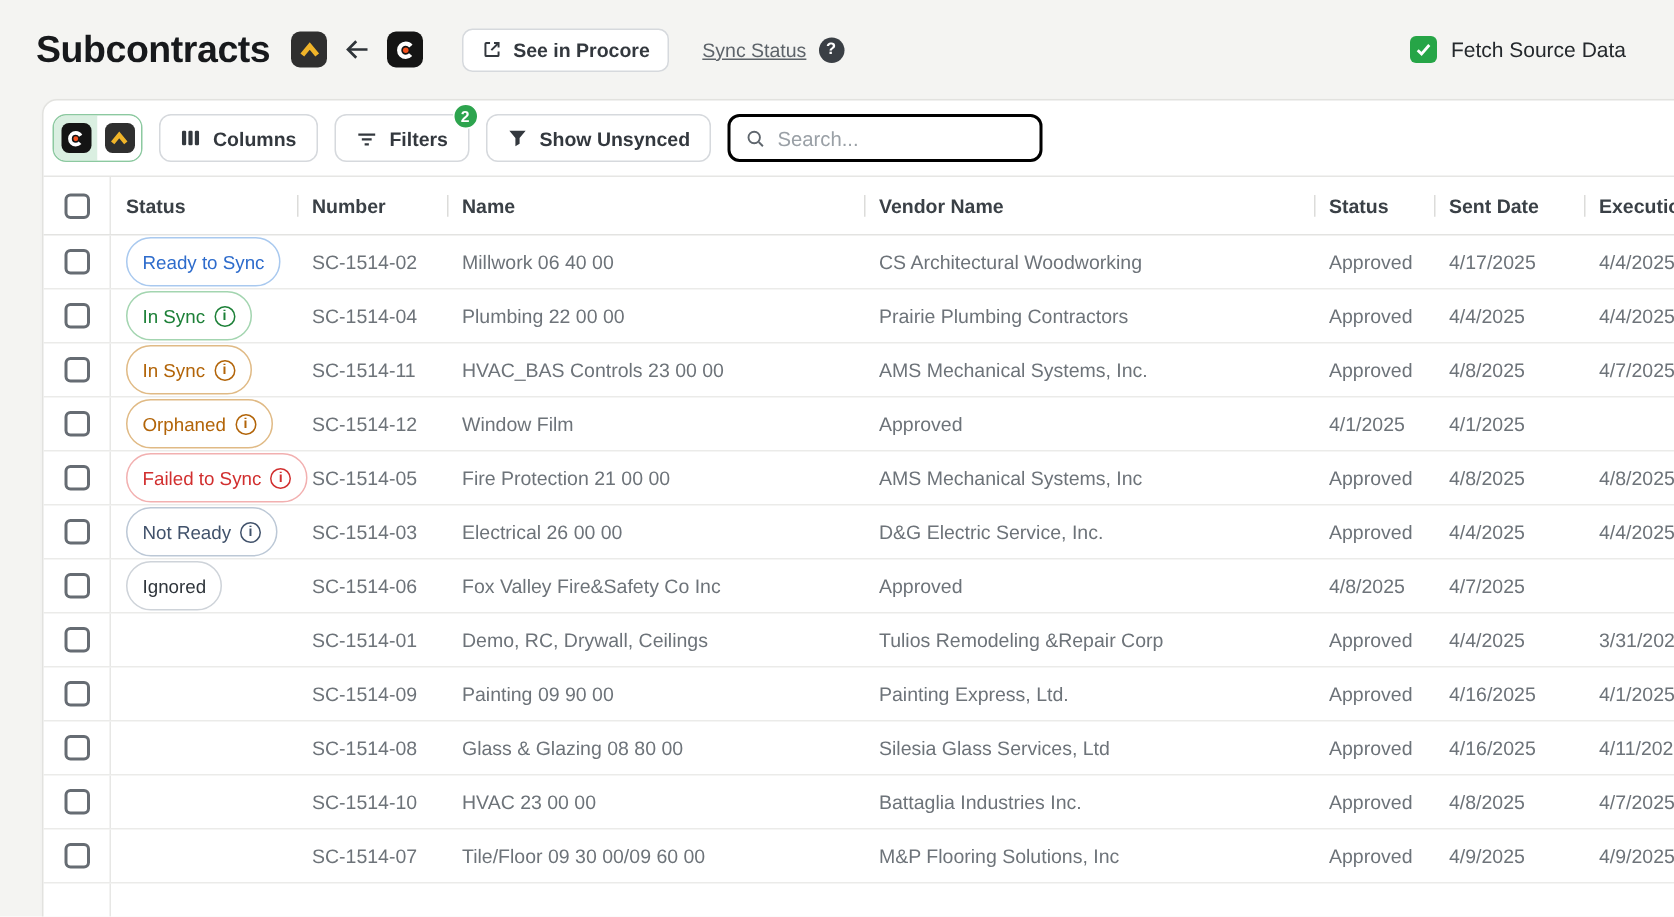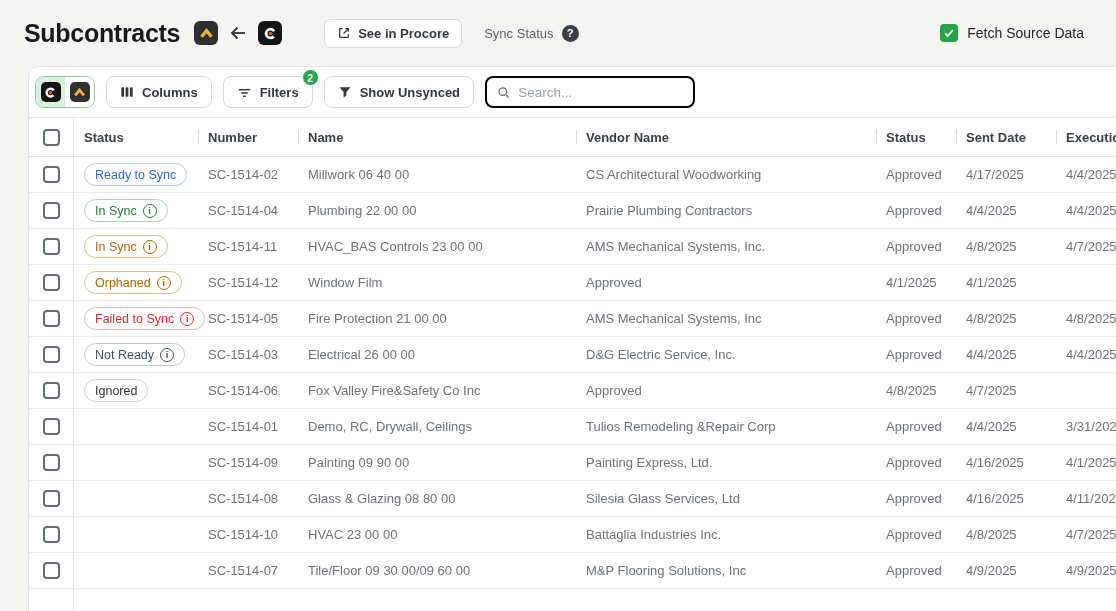--- a/index.html
+++ b/index.html
@@ -18,23 +18,23 @@
   .applogo.dark2 { background:#141414; }
   .applogo.sm { width:20px; height:20px; border-radius:5px; }
   .arrow-left { display:flex; align-items:center; color:#2e3338; }
   .tbtn {
     display:inline-flex; align-items:center; gap:7px; height:29px; padding:0 12px;
     background:#fff; border:1px solid #d6d9dd; border-radius:7px;
     font-size:13px; font-weight:700; color:#33383e; cursor:pointer; white-space:nowrap;
   }
   .tbtn svg { flex:none; }
   .gap12 { margin-left:12px; }
-  .gap26 { margin-left:42px; }
+  .gap26 { margin-left:26px; }
   .sync-status { display:flex; align-items:center; gap:8px; margin-left:22px; }
-  .sync-status-label { font-size:13px; color:#5d6369; }
+  .sync-status-label { font-size:13px; color:#5d6369;text-decoration:underline; }
   .qmark { width:17px; height:17px; border-radius:50%; background:#3a3f45; color:#fff;
     font-size:11px; font-weight:700; display:flex; align-items:center; justify-content:center; }
   .spacer { flex:1; }
   .fetch-source { display:flex; align-items:center; gap:9px; margin-right:16px; }
   .green-check { width:18px; height:18px; border-radius:4px; background:#26a547;
     display:flex; align-items:center; justify-content:center; }
   .fetch-source-label { font-size:14px; color:#24282c;text-align:right; }
 
   
   .card {
@@ -72,21 +72,21 @@
   .td.status-cell { overflow:visible; }
   .hc { font-size:13px; font-weight:700; color:#3a4046; position:relative; }
   .hc.sep::before { content:""; position:absolute; left:0; top:50%; transform:translateY(-50%);
     width:1px; height:15px; background:#dcdcda; }
   .td.cb, .hc.cb { height:100%; display:flex; align-items:center; justify-content:center;
     border-right:1px solid #e7e7e5; padding:0; }
   .checkbox { width:17px; height:17px; border:2px solid #666c73; border-radius:4px; background:#fff; cursor:pointer; }
   .tr.emptyrow { border-bottom:none; height:40px; }
 
   
-  .badge { display:inline-flex; align-items:center; gap:6px; height:23px; padding:0 10px;
+  .badge { display:inline-flex; align-items:center; gap:6px; height:33px; padding:0 10px;
     border:1px solid; border-radius:999px; font-size:12.5px; font-weight:500; background:#fff; cursor:pointer; }
   .info { width:14px; height:14px; border:1.4px solid currentColor; border-radius:50%;
     display:flex; align-items:center; justify-content:center; font-size:9.5px; font-weight:700; flex:none; }
   .bdg-blue  { color:#2e6ccc; border-color:#a9c9ef; }
   .bdg-green { color:#1d8038; border-color:#a3d5b0; }
   .bdg-amber { color:#b26408; border-color:#e0ba85; }
   .bdg-red   { color:#d12f2f; border-color:#f2b0b0; }
   .bdg-slate { color:#41526b; border-color:#bcc8d6; }
   .bdg-gray  { color:#2f353b; border-color:#ced3d9; }
 </style>

